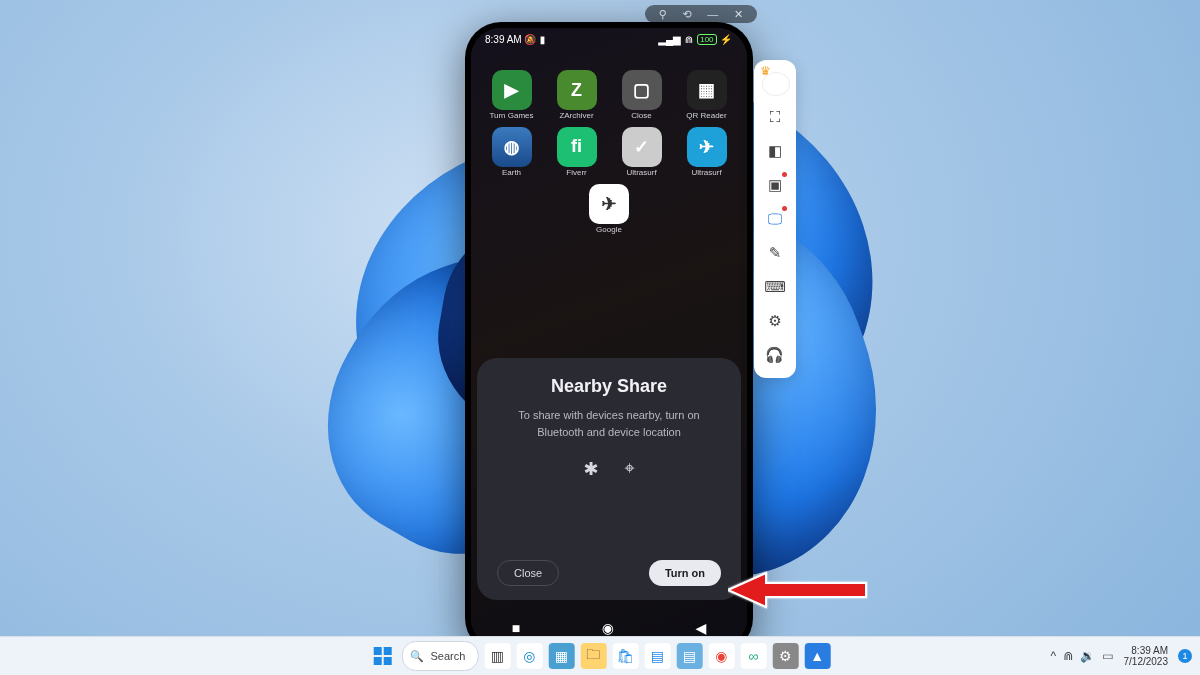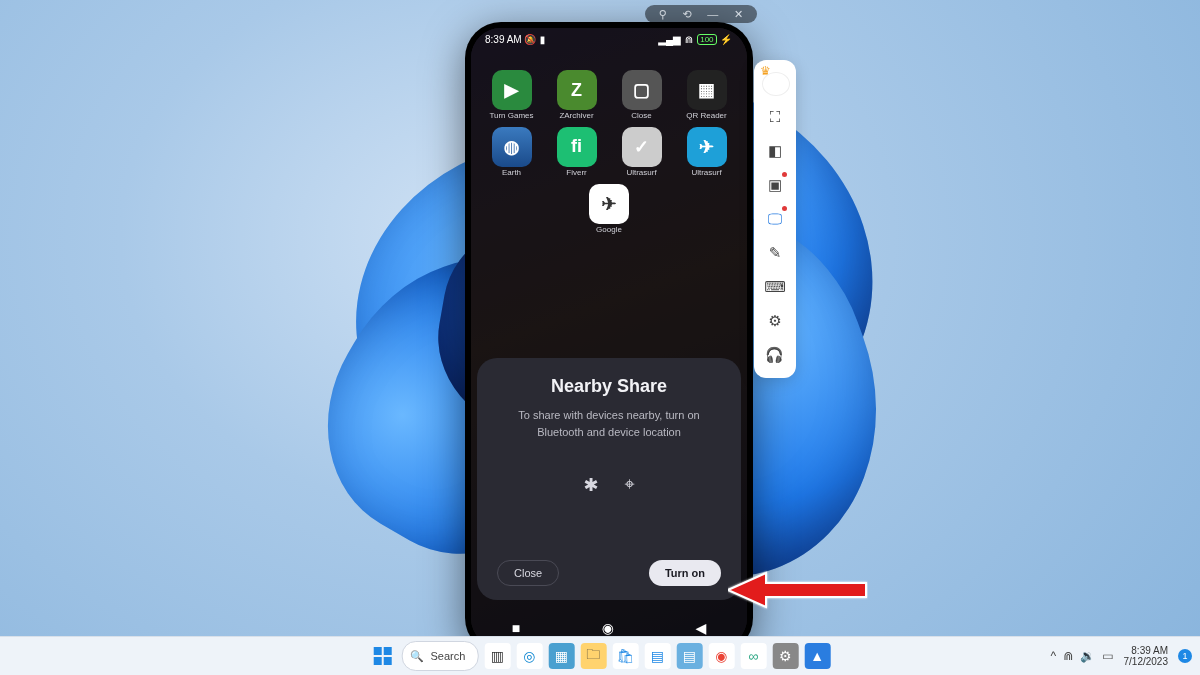--- a/index.html
+++ b/index.html
@@ -27,21 +27,21 @@
 .app{display:flex;flex-direction:column;align-items:center;width:60px}
 .app-icon{width:40px;height:40px;border-radius:10px;margin-bottom:2px;display:flex;align-items:center;justify-content:center;font-size:18px;font-weight:700;color:#fff}
 .app-label{font-size:8px;text-align:center;line-height:1.1;color:#cfcfd6}
 .ic-play{background:#2a8a3e}.ic-za{background:#4a8a2e}.ic-folder{background:#555}.ic-qr{background:#222}
 .ic-earth{background:linear-gradient(#3a7abf,#1a4a8a)}.ic-fiverr{background:#1dbf73}.ic-ultra{background:#ccc}.ic-trav{background:#1ea0d8}
 .ic-google{background:#fff;color:#333}
 
 
 .sheet{position:absolute;left:6px;right:6px;top:330px;bottom:48px;border-radius:20px 20px 20px 20px;padding:18px 14px 10px;z-index:4;color:#e8e8ee;text-align:center;display:flex;flex-direction:column;background:#2a2a33}
 .sheet h2{margin:0 0 10px;font-size:18px;font-weight:700;color:#f2f2f6}
-.sheet p{margin:0 auto 34px;font-size:11px;line-height:1.5;color:#b9b9c2;max-width:210px}
+.sheet p{margin:0 auto 18px;font-size:11px;line-height:1.5;color:#b9b9c2;max-width:210px}
 .sheet-icons{display:flex;justify-content:center;gap:26px;font-size:18px;color:#d8d8e0;margin-bottom:auto}
 .sheet-btns{display:flex;justify-content:space-between;padding:0 6px 4px}
 .btn-close{border:1px solid #4a4a55;color:#d8d8e0;background:transparent;border-radius:18px;padding:6px 16px;font-size:11px}
 .btn-on{background:#e9e9f0;color:#1a1a22;border:none;border-radius:18px;padding:7px 16px;font-size:11px;font-weight:700}
 
 .navbar{position:absolute;bottom:0;left:0;right:0;height:40px;display:flex;justify-content:space-around;align-items:center;z-index:5}
 .navbar span{color:#fff;font-size:14px}
 
 
 .sidetool{position:absolute;left:754px;top:60px;width:42px;background:#fff;border-radius:12px;box-shadow:0 4px 16px rgba(0,0,0,.15);padding:8px 0;display:flex;flex-direction:column;align-items:center;gap:4px}

